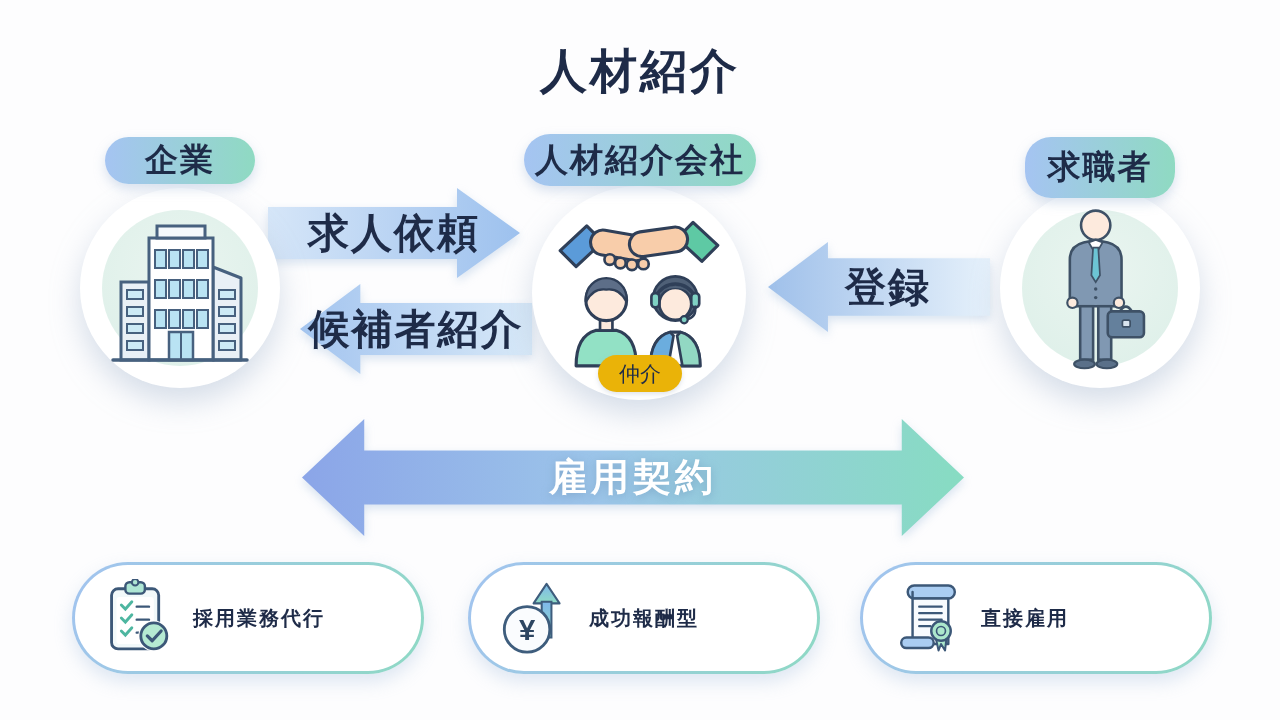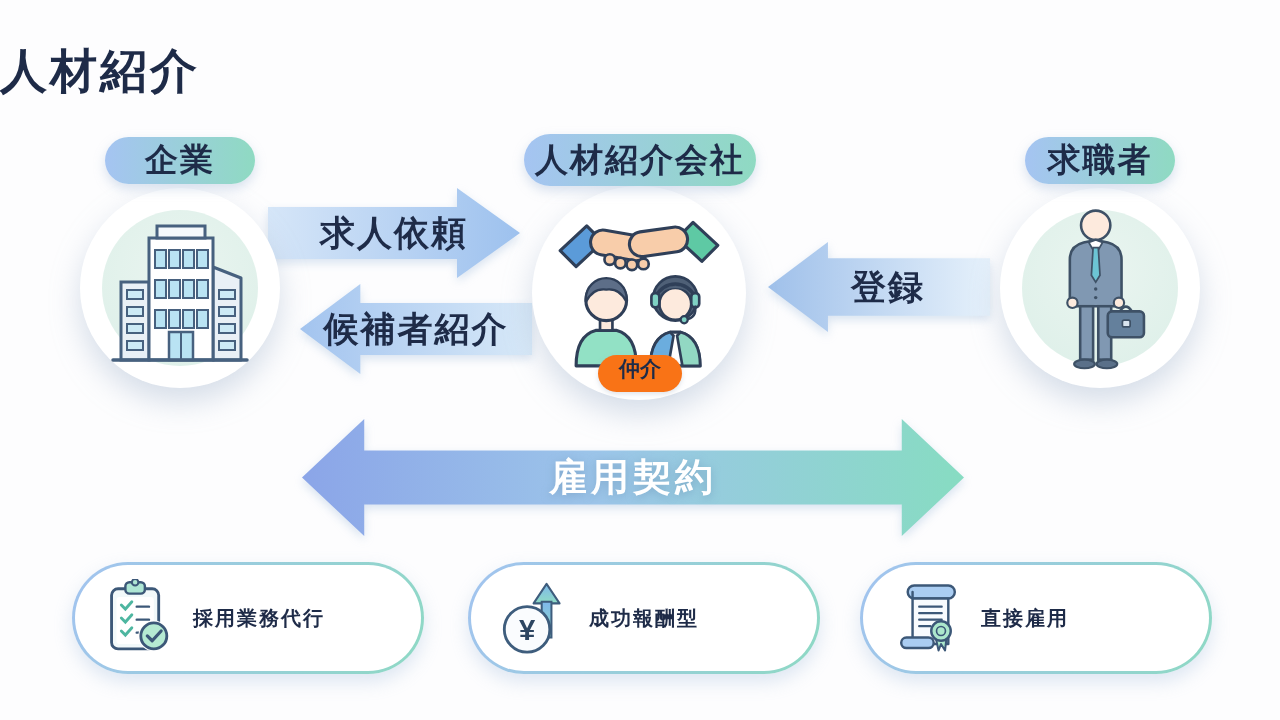--- a/index.html
+++ b/index.html
@@ -3,62 +3,62 @@
 <meta charset="utf-8">
 <style>
   html,body{margin:0;padding:0;background:#ffffff;}
   .stage{
     position:relative;width:1280px;height:720px;margin:0 auto;overflow:hidden;
     background:#fdfdfe;
     font-family:"Liberation Sans","DejaVu Sans",sans-serif;
     color:#1e2b48;
   }
   .title{
-    position:absolute;left:0;right:0;top:40px;text-align:left;
+    position:absolute;left:0;right:0;top:40px;text-align:center;
     font-size:47px;font-weight:bold;letter-spacing:3px;color:#1e2b48;
   }
   
   .entity-pill{
     position:absolute;display:flex;align-items:center;justify-content:center;
     background:linear-gradient(90deg,#a5c4f2,#8fdac2);
     border-radius:26px;font-weight:bold;font-size:33px;letter-spacing:2px;
     color:#1e2b48;box-shadow:0 5px 12px rgba(150,175,210,.35);z-index:4;
   }
   #pill-company{left:105px;top:137px;width:150px;height:47px;}
   #pill-agency{left:524px;top:134px;width:232px;height:52px;}
-  #pill-jobseeker{left:1025px;top:137px;width:150px;height:47px;}
+  #pill-jobseeker{left:1025px;top:137px;width:150px;height:61px;}
   
   .circle{
     position:absolute;background:#ffffff;border-radius:50%;
     box-shadow:0 14px 30px rgba(155,175,200,.40);z-index:3;
   }
   #circle-company{left:80px;top:188px;width:200px;height:200px;}
   #circle-agency{left:532px;top:186px;width:214px;height:214px;}
   #circle-jobseeker{left:1000px;top:188px;width:200px;height:200px;}
   .inner-mint{
     position:absolute;inset:22px;border-radius:50%;
     background:radial-gradient(circle at 50% 40%,#eaf5f0,#dcefe8);
   }
   .circle svg{position:absolute;}
   #building-svg{left:25px;top:24px;width:150px;height:160px;}
   #agency-svg{left:14px;top:16px;width:186px;height:170px;}
   #businessman-svg{left:44px;top:14px;width:112px;height:174px;}
   
   .badge{
     position:absolute;left:598px;top:355px;width:84px;height:37px;
-    background:#f97316;border-radius:19px;display:flex;align-items:flex-start;justify-content:center;
-    font-size:21px;font-weight:bold;color:#1e2b48;z-index:5;
+    background:#eab308;border-radius:19px;display:flex;align-items:center;justify-content:center;
+    font-size:21px;font-weight:normal;color:#1e2b48;z-index:5;
     box-shadow:0 2px 5px rgba(160,175,195,.35);
   }
   
   .arrow-wrap{position:absolute;z-index:1;filter:drop-shadow(0 4px 5px rgba(150,180,215,.35));}
   .arrow-shape{position:absolute;inset:0;}
   .arrow-label{
     position:absolute;inset:0;display:flex;align-items:center;justify-content:center;
-    font-weight:bold;font-size:35px;letter-spacing:2px;color:#1e2b48;z-index:2;
+    font-weight:bold;font-size:41px;letter-spacing:2px;color:#1e2b48;z-index:2;
   }
   #arrow-job-request{left:268px;top:188px;width:252px;height:90px;}
   #arrow-job-request .arrow-shape{
     background:linear-gradient(90deg,#d6e6f8,#9dc1ee);
     clip-path:polygon(0% 21%,75% 21%,75% 0%,100% 50%,75% 100%,75% 79%,0% 79%);
   }
   #arrow-candidate{left:300px;top:284px;width:232px;height:90px;}
   #arrow-candidate .arrow-shape{
     background:linear-gradient(90deg,#a3c4ef,#d8e9f8);
     clip-path:polygon(100% 21%,26% 21%,26% 0%,0% 50%,26% 100%,26% 79%,100% 79%);

